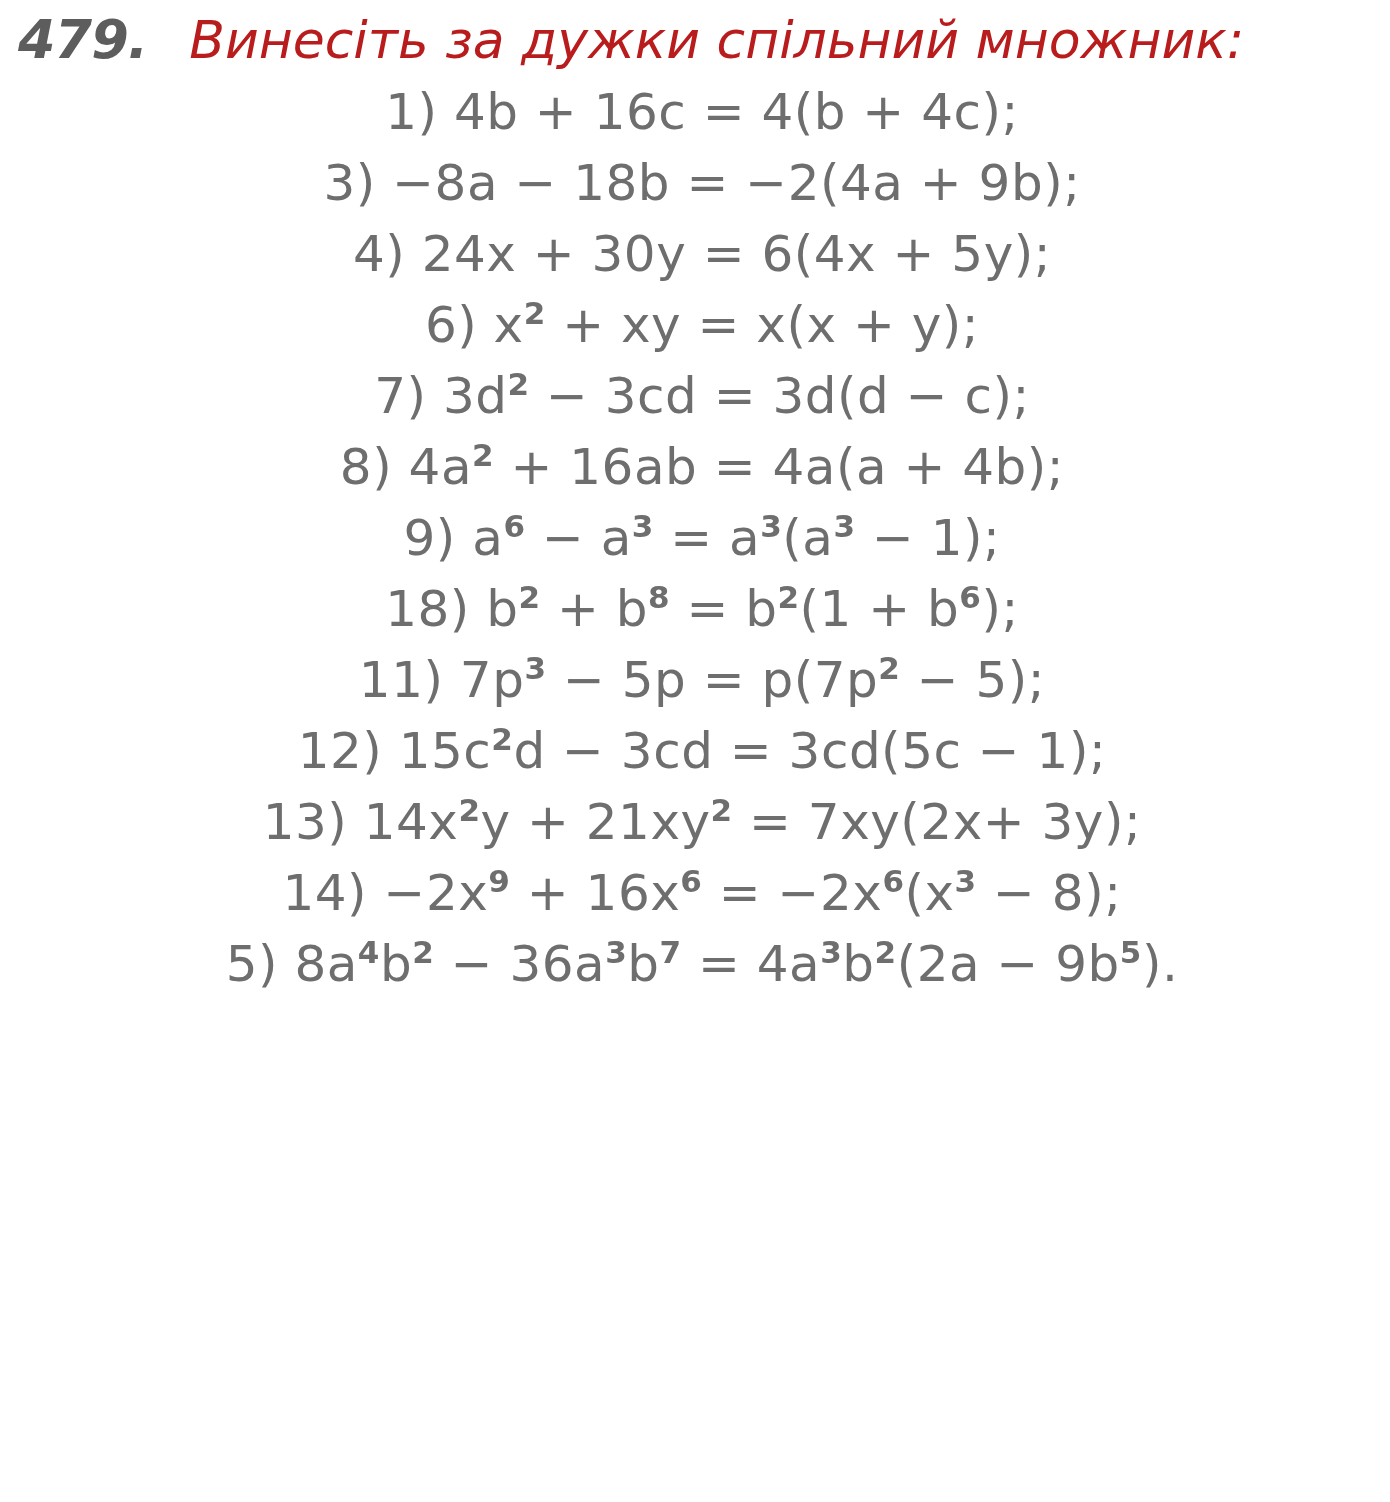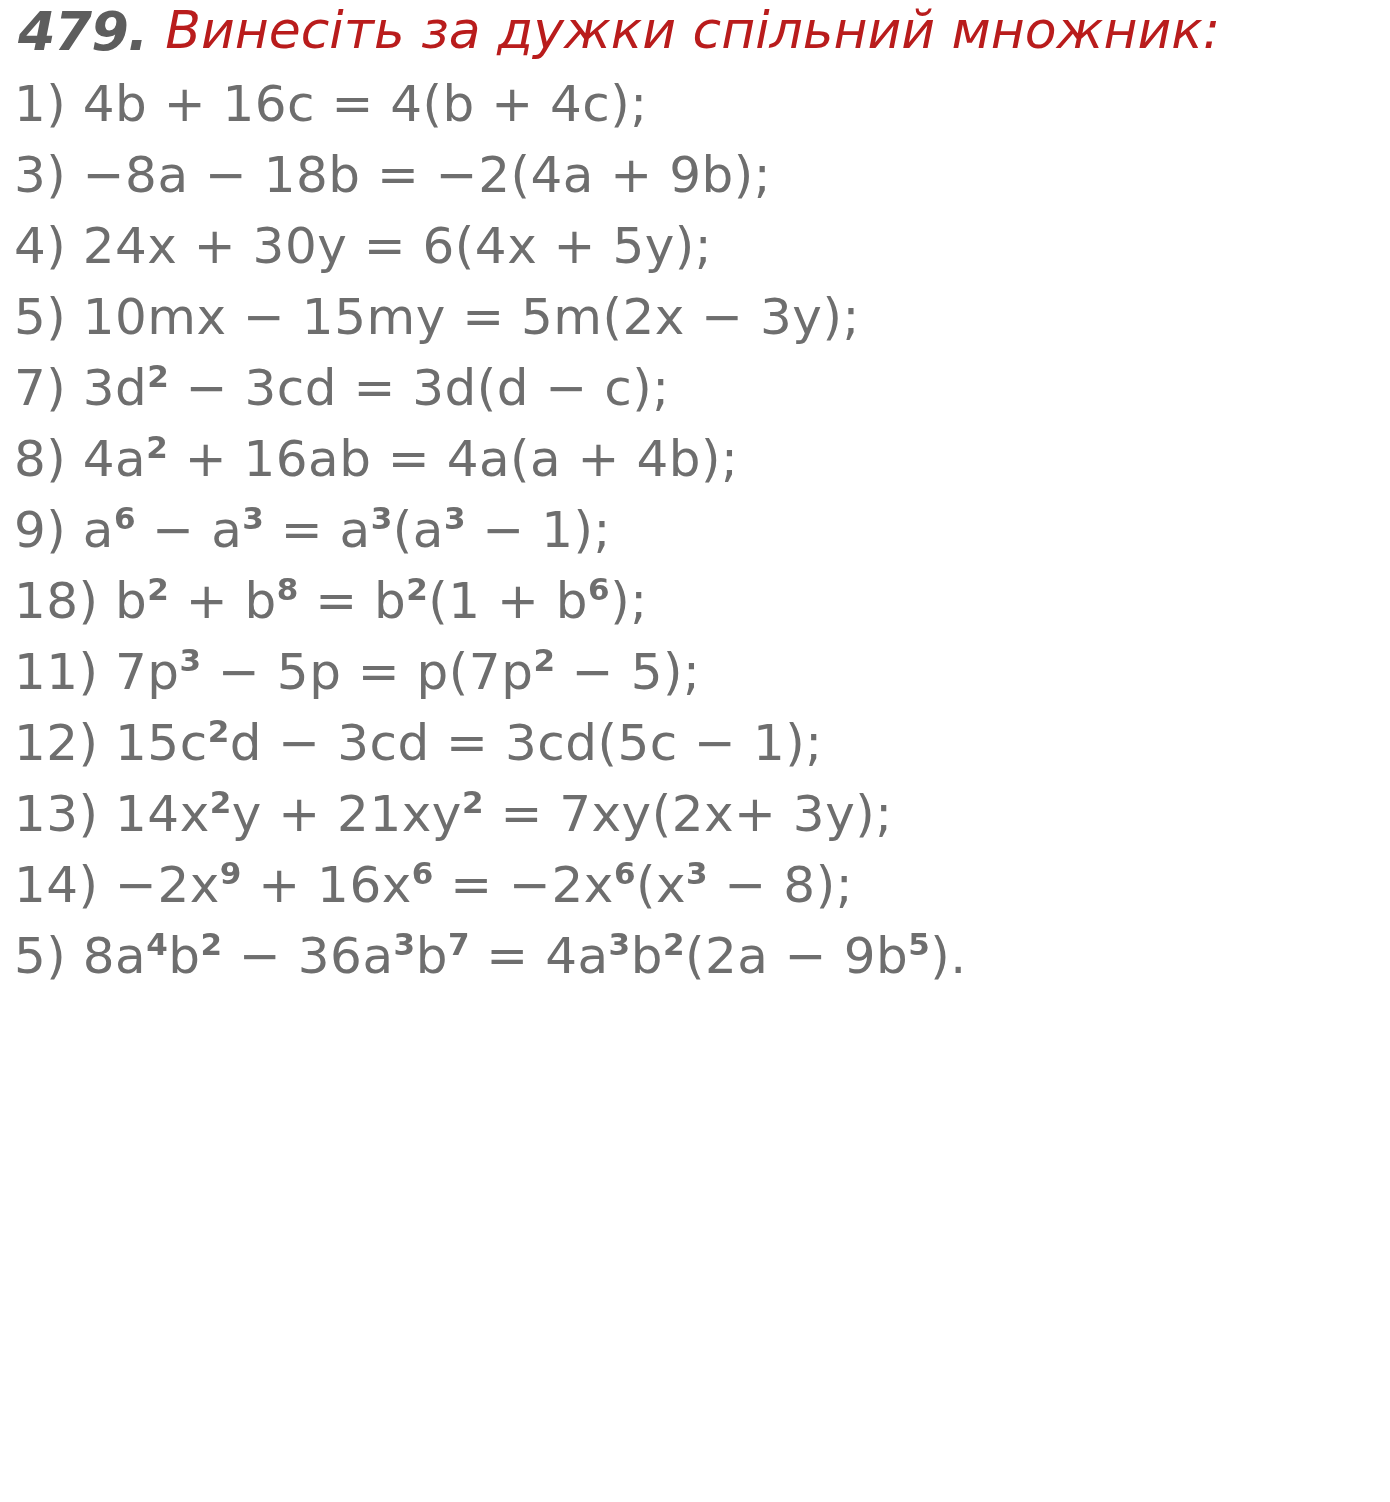--- a/index.html
+++ b/index.html
@@ -16,40 +16,42 @@
   }
   .page {
     position: relative;
     width: 1390px;
     height: 1502px;
     padding: 0;
     box-sizing: border-box;
   }
   .heading {
     display: flex;
-    align-items: flex-start;
-    padding: 0 0 4px 18px;
+    align-items: center;
+    padding: 8px 0 4px 18px;
     white-space: nowrap;
+    gap: 24px;
   }
   .heading-number {
     font-size: 54px;
     font-weight: bold;
     font-style: italic;
     color: #5d5d5d;
     letter-spacing: -1px;
   }
   .heading-text {
     font-size: 52px;
     font-style: italic;
     color: #b91c1c;
     margin-left: 18px;
     letter-spacing: 0px;
   }
   .items {
     padding: 2px 0 0 14px;
+    text-align: center;
   }
   .item {
     font-size: 50px;
     line-height: 1.42;
     color: #6e6e6e;
     white-space: nowrap;
     letter-spacing: 0.5px;
   }
   sup {
     font-size: 0.62em;
@@ -65,21 +67,21 @@
 
   <div class="heading">
     <span class="heading-number">479.</span>
     <span class="heading-text">Винесіть за дужки спільний множник:</span>
   </div>
 
   <div class="items">
       <div class="item"><span>1)</span><span> 4b + 16c = 4(b + 4c);</span></div>
       <div class="item"><span>3)</span><span> −8a − 18b = −2(4a + 9b);</span></div>
       <div class="item"><span>4)</span><span> 24x + 30y = 6(4x + 5y);</span></div>
-      <div class="item"><span>5)</span><span> 10mx − 15my = 5m(2x − 3y);</span></div>
+      <div class="item"><span>6)</span><span> x<sup>2</sup> + xy = x(x + y);</span></div>
       <div class="item"><span>7)</span><span> 3d<sup>2</sup> − 3cd = 3d(d − c);</span></div>
       <div class="item"><span>8)</span><span> 4a<sup>2</sup> + 16ab = 4a(a + 4b);</span></div>
       <div class="item"><span>9)</span><span> a<sup>6</sup> − a<sup>3</sup> = a<sup>3</sup>(a<sup>3</sup> − 1);</span></div>
       <div class="item"><span>18)</span><span> b<sup>2</sup> + b<sup>8</sup> = b<sup>2</sup>(1 + b<sup>6</sup>);</span></div>
       <div class="item"><span>11)</span><span> 7p<sup>3</sup> − 5p = p(7p<sup>2</sup> − 5);</span></div>
       <div class="item"><span>12)</span><span> 15c<sup>2</sup>d − 3cd = 3cd(5c − 1);</span></div>
       <div class="item"><span>13)</span><span> 14x<sup>2</sup>y + 21xy<sup>2</sup> = 7xy(2x+ 3y);</span></div>
       <div class="item"><span>14)</span><span> −2x<sup>9</sup> + 16x<sup>6</sup> = −2x<sup>6</sup>(x<sup>3</sup> − 8);</span></div>
       <div class="item"><span>5)</span><span> 8a<sup>4</sup>b<sup>2</sup> − 36a<sup>3</sup>b<sup>7</sup> = 4a<sup>3</sup>b<sup>2</sup>(2a − 9b<sup>5</sup>).</span></div>
     </div>

